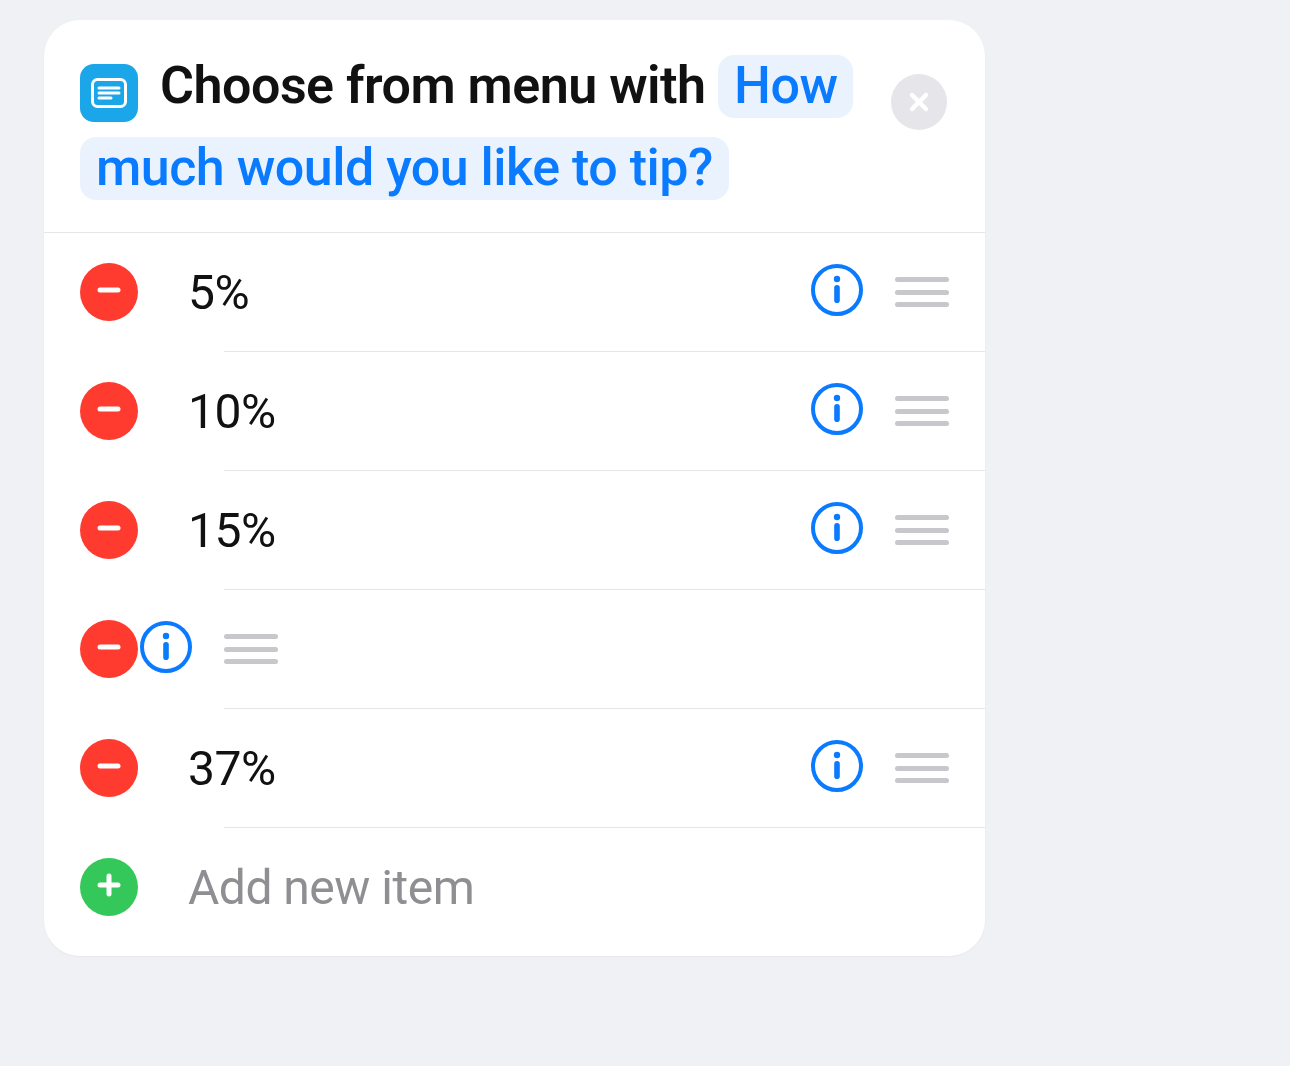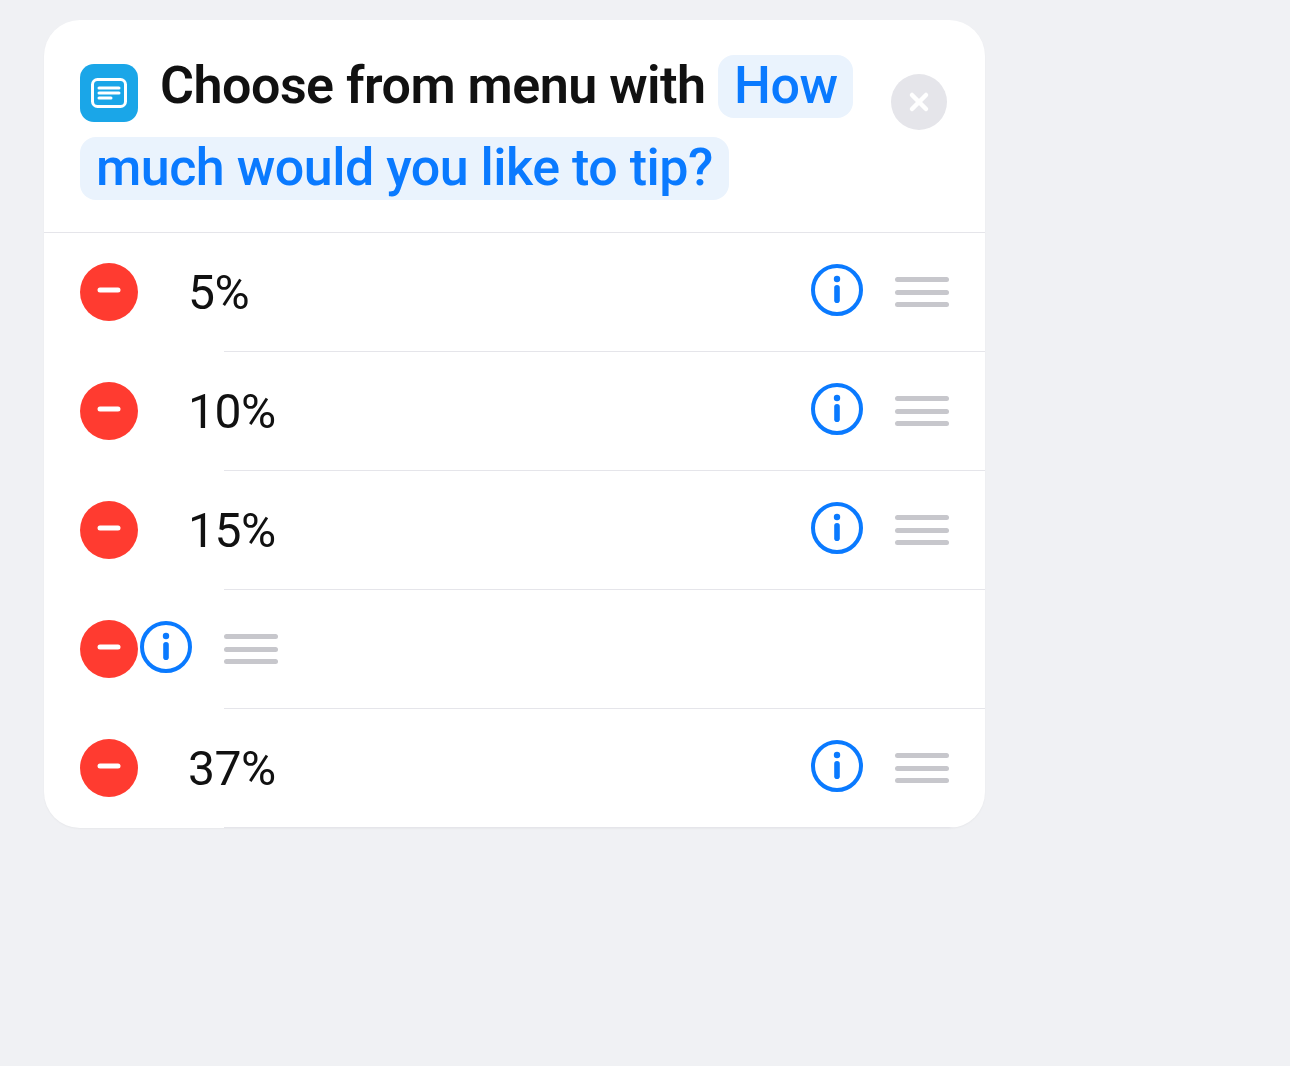--- a/index.html
+++ b/index.html
@@ -301,17 +301,28 @@
           </span>
         </div>
         <div class="drag-handle">
           <span style="display:contents">
             <div class="bar"></div><div class="bar"></div><div class="bar"></div>
           </span>
         </div>
       </div>
       <div class="row-divider"></div>
 
+      <div class="add-row">
+        <div class="add-button">
+          <span>
+            <svg width="28" height="28" viewBox="0 0 28 28">
+              <line x1="14" y1="5" x2="14" y2="23" stroke="#ffffff" stroke-width="5" stroke-linecap="round"></line>
+              <line x1="5" y1="14" x2="23" y2="14" stroke="#ffffff" stroke-width="5" stroke-linecap="round"></line>
+            </svg>
+          </span>
+        </div>
+        <div class="row-label placeholder">Add new item</div>
+      </div>
 
     </div>
 
   </div>
 </div>
 
 </body></html>

